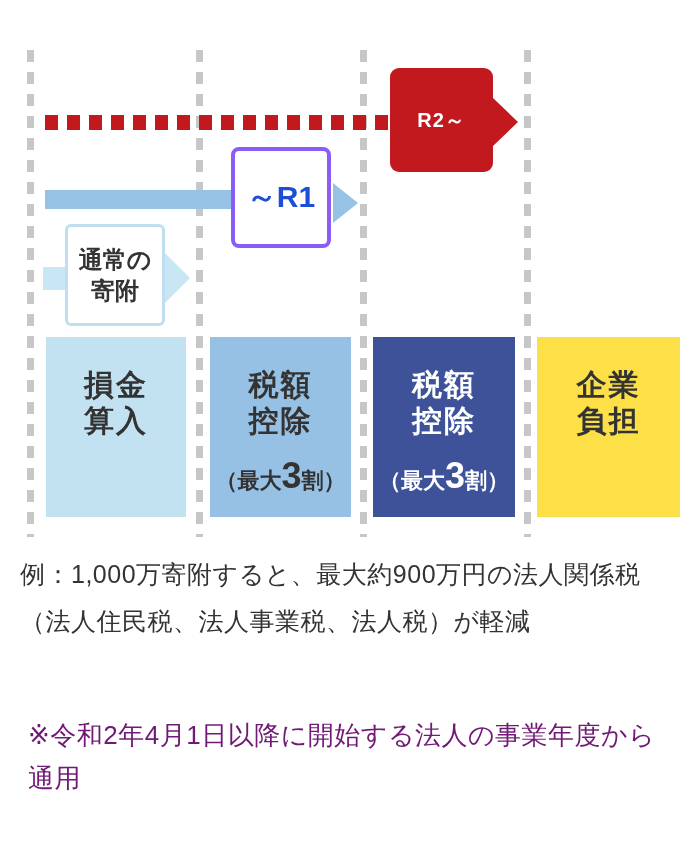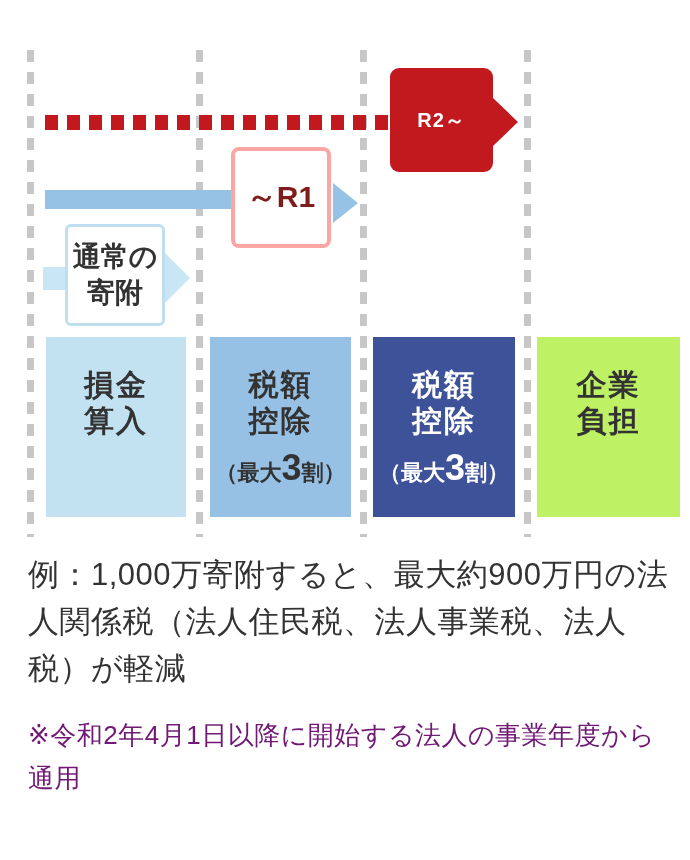--- a/index.html
+++ b/index.html
@@ -17,48 +17,48 @@
     background:repeating-linear-gradient(90deg,#c2191f 0 13px,transparent 13px 22px); }
   .red-box { position:absolute; left:390px; top:68px; width:103px; height:104px;
     background:#c2191f; border-radius:9px; color:#ffffff; font-size:20px; font-weight:600;
     display:flex; align-items:center; justify-content:center; letter-spacing:1px; }
   .red-head { position:absolute; left:493px; top:98px; width:0; height:0;
     border-left:25px solid #c2191f; border-top:24px solid transparent; border-bottom:24px solid transparent; }
 
   
   .blue-bar { position:absolute; left:45px; top:190px; width:190px; height:19px; background:#96c2e6; }
   .r1-box { position:absolute; left:231px; top:147px; width:100px; height:101px;
-    background:#ffffff; border:4px solid #fca5a5; border-radius:8px; color:#7f1d1d;
+    background:#ffffff; border:4px solid #8b5cf6; border-radius:8px; color:#1d4ed8;
     font-size:30px; font-weight:600; display:flex; align-items:center; justify-content:center; }
   .blue-head { position:absolute; left:333px; top:183px; width:0; height:0;
     border-left:25px solid #96c2e6; border-top:20px solid transparent; border-bottom:20px solid transparent; }
 
   
   .lb-stub { position:absolute; left:43px; top:267px; width:25px; height:23px; background:#c9e6f5; }
   .donation-box { position:absolute; left:65px; top:224px; width:100px; height:102px;
     background:#ffffff; border:3px solid #bfdff1; border-radius:6px; color:#333333;
-    font-size:28px; font-weight:600; line-height:1.3; text-align:center;
+    font-size:24px; font-weight:600; line-height:1.3; text-align:center;
     display:flex; align-items:center; justify-content:center; }
   .lb-head { position:absolute; left:165px; top:253px; width:0; height:0;
     border-left:25px solid #c9e6f5; border-top:25px solid transparent; border-bottom:25px solid transparent; }
 
   
   .stage { position:absolute; top:337px; height:180px; display:flex; flex-direction:column;
-    align-items:center; padding:30px 0 28px 0; text-align:center; }
+    align-items:center; padding:30px 0 20px 0; text-align:center; }
   .stage .title { font-size:30px; font-weight:700; line-height:36px; letter-spacing:2px; }
   .stage .sub { margin-top:auto; font-size:22px; font-weight:600; white-space:nowrap; }
   .stage .sub .digit { font-size:36px; font-weight:600; }
   .stage1 { left:46px;  width:140px; background:#c2e2f1; color:#333333; }
   .stage2 { left:210px; width:141px; background:#96c1e4; color:#333333; }
   .stage3 { left:373px; width:142px; background:#3d5299; color:#ffffff; }
-  .stage4 { left:537px; width:143px; background:#bef264; color:#333333; }
+  .stage4 { left:537px; width:143px; background:#fde047; color:#333333; }
 
   
-  .example { position:absolute; left:28px; top:551px; width:648px;
-    font-size:31px; line-height:47px; color:#333333; letter-spacing:0.5px; }
+  .example { position:absolute; left:20px; top:551px; width:648px;
+    font-size:25px; line-height:47px; color:#333333; letter-spacing:0.5px; }
   .note { position:absolute; left:28px; top:714px; width:648px;
     font-size:26px; line-height:43px; color:#701a75; letter-spacing:0.5px; }
 </style>
 </head>
 <body>
 
 <div class="canvas">
 
   <div class="vline v1"></div>
   <div class="vline v2"></div>

